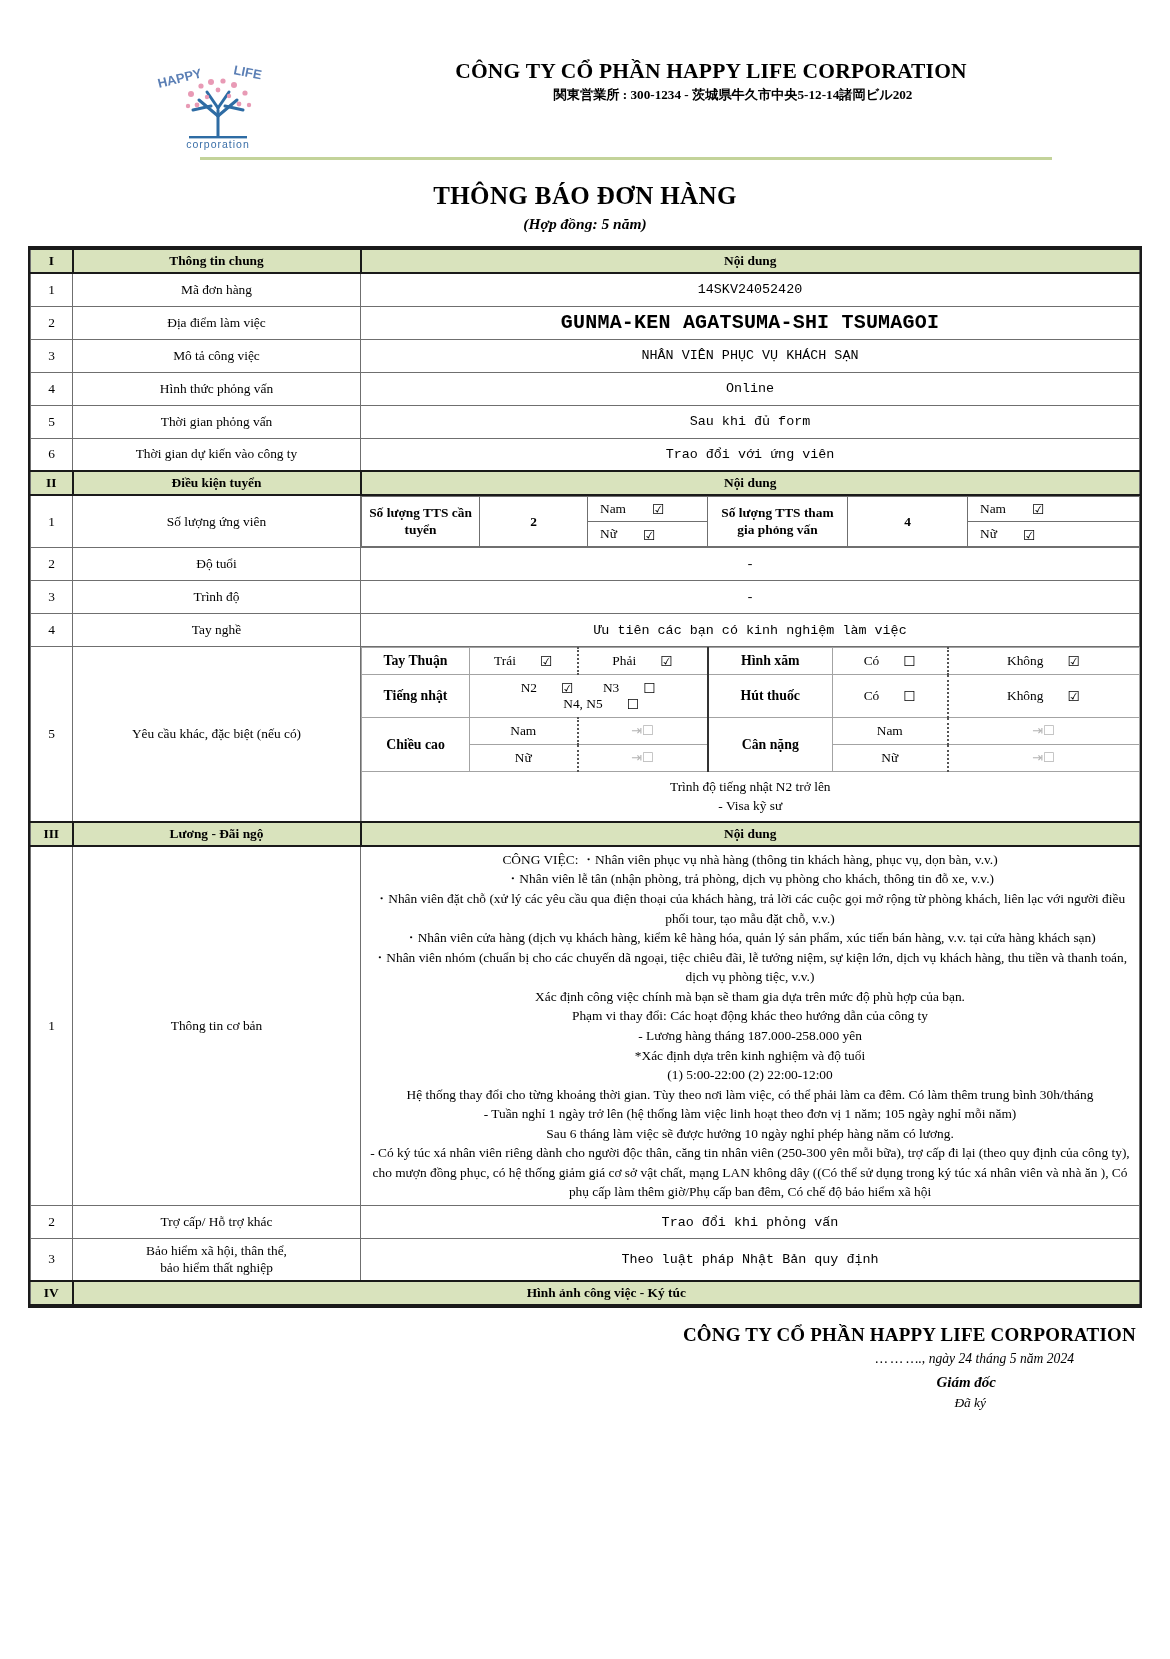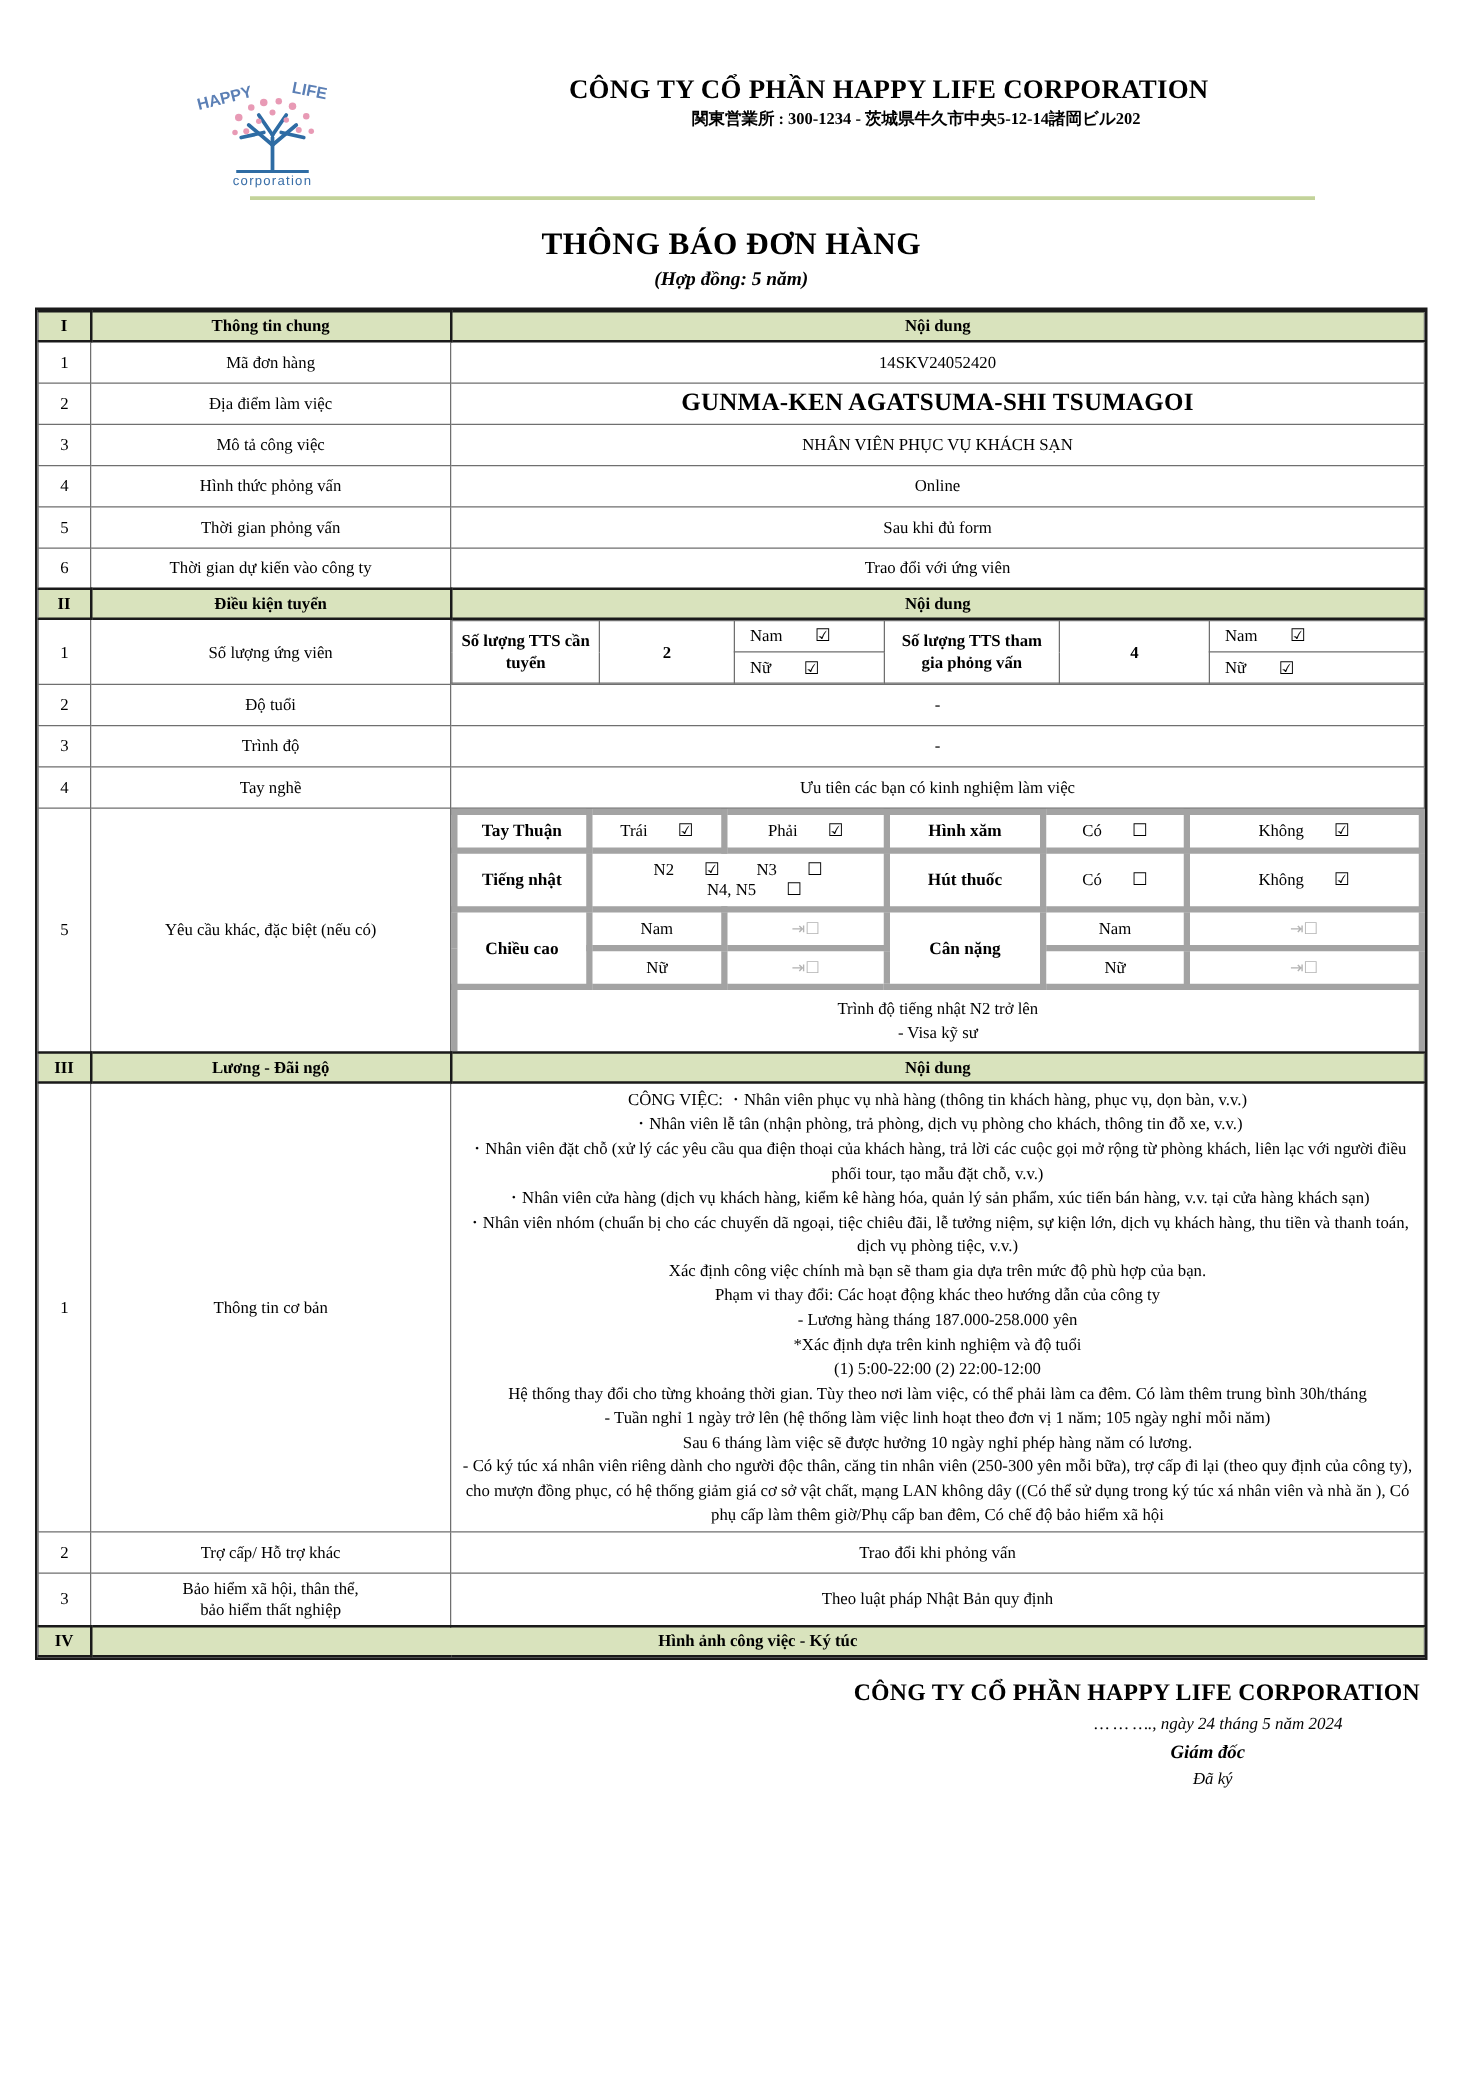--- a/index.html
+++ b/index.html
@@ -114,20 +114,21 @@
   }
   td.rowlabel {
     width: 288px;
     font-weight: normal;
     font-size: 14.2px;
     border-right: 2.2px solid #1a1a1a;
   }
   td.content {
     font-size: 13.8px;
     padding: 6px 6px;
+    font-family: Liberation Mono, monospace;
   }
   td.content.bold { font-weight: bold; font-size: 20px; letter-spacing: 0.2px; }
   .r-h { height: 33px; }
 
   
   table.sub {
     width: 100%;
     border-collapse: collapse;
     table-layout: fixed;
   }
@@ -159,21 +160,21 @@
   .cb {
     font-family: "DejaVu Sans", sans-serif;
     font-size: 14px;
     line-height: 1;
   }
   .cb.faint { color: #b4b4b4; font-size: 13px; }
 
   
   table.req { width: 100%; border-collapse: collapse; table-layout: fixed; }
   table.req td {
-    border: 5px solid #a3a3a3;
+    border: 1px solid #a3a3a3;
     font-size: 13.4px;
     padding: 5px 7px;
     vertical-align: middle;
   }
   table.req td.rl {
     font-weight: bold;
     text-align: center;
     font-size: 13.8px;
     width: 108px;
   }

